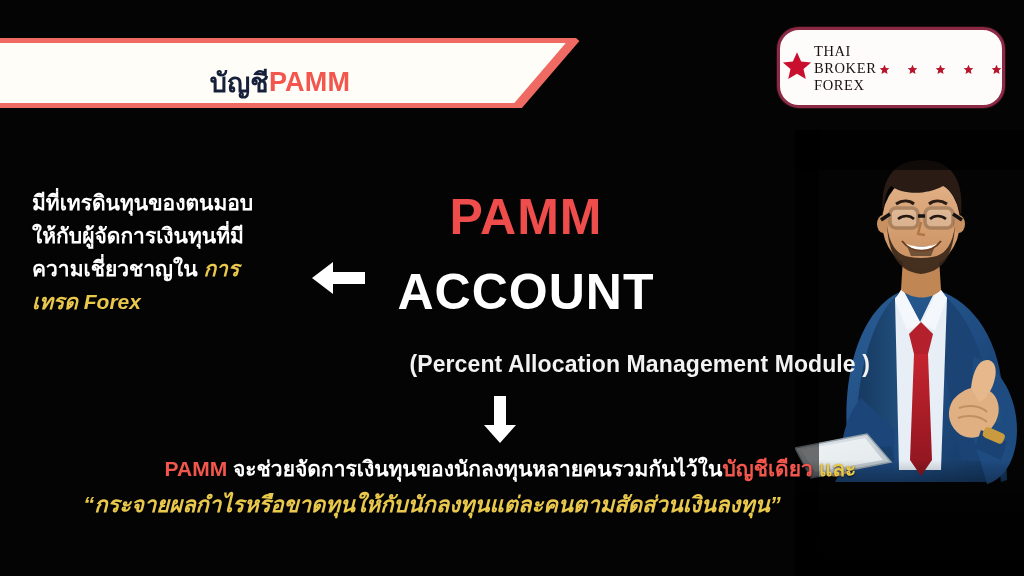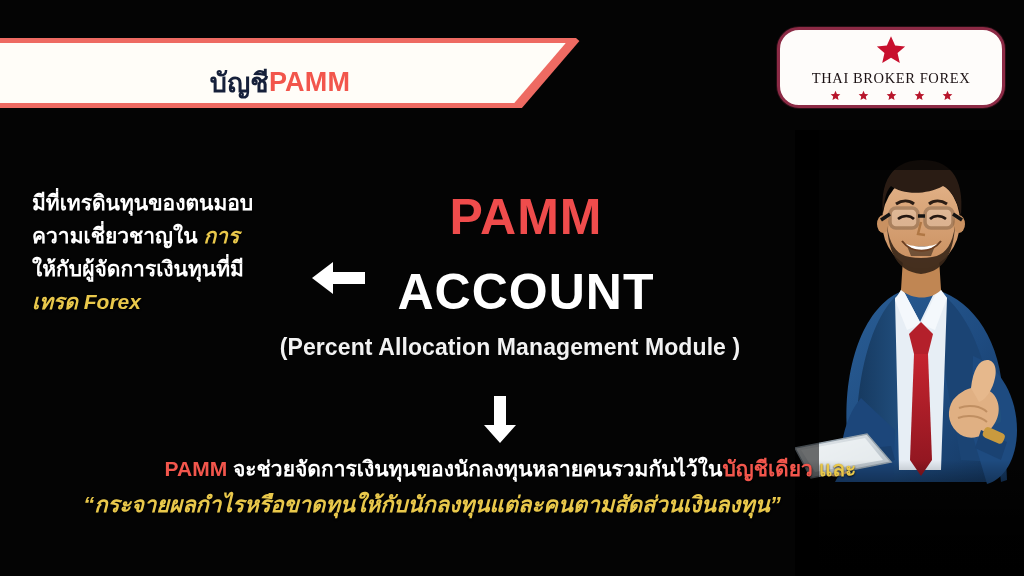--- a/index.html
+++ b/index.html
@@ -41,21 +41,21 @@
     font-size:27px; font-weight:bold; letter-spacing:.2px;
     white-space:nowrap;
   }
   .t-dark { color:#16203A; }
   .t-red  { color:#F2564C; }
 
   
   .logo-box {
     position:absolute; left:777px; top:27px; width:228px; height:81px;
     background:#FEFCFA; border:3px solid #8C2A45; border-radius:22px;
-    display:flex; flex-direction:column; align-items:center; justify-content:center;
+    display:flex; flex-direction:row; align-items:center; justify-content:center;
     box-shadow:0 0 0 1px rgba(140,42,69,.25);
   }
   .logo-star-big { margin-top:-1px; line-height:1; }
   .logo-text {
     font-family:"Liberation Serif","DejaVu Serif",serif;
     font-size:14.5px; letter-spacing:.6px; color:#1a1012; margin-top:1px;
   }
   .logo-stars-row { display:flex; gap:17px; margin-top:3px; }
 
   
@@ -75,22 +75,22 @@
     position:absolute; left:366px; top:192px; width:320px;
     text-align:center; font-size:50px; font-weight:bold;
     color:#EF4C4C; letter-spacing:1px; line-height:1;
   }
   .account-title {
     position:absolute; left:366px; top:267px; width:320px;
     text-align:center; font-size:50px; font-weight:bold;
     color:#ffffff; letter-spacing:1px; line-height:1;
   }
   .module-sub {
-    position:absolute; left:150px; top:334px; width:720px;
-    text-align:center; font-size:23px; font-weight:bold;
+    position:absolute; left:150px; top:351px; width:720px;
+    text-align:right; font-size:23px; font-weight:bold;
     color:#F2F2F2; letter-spacing:.1px; white-space:nowrap;
   }
 
   
   .arrow-left { position:absolute; left:311px; top:261px; }
   .arrow-down { position:absolute; left:483px; top:396px; }
 
   
   .bottom-1 {
     position:absolute; left:0; top:452px; width:1021px;
@@ -249,22 +249,22 @@
           <path d="M12 1.6 L15.1 8.6 L22.6 9.3 L16.9 14.3 L18.6 21.8 L12 17.8 L5.4 21.8 L7.1 14.3 L1.4 9.3 L8.9 8.6 Z" fill="#B7152B"></path>
         </svg>
       <svg width="11" height="11" viewBox="0 0 24 24">
           <path d="M12 1.6 L15.1 8.6 L22.6 9.3 L16.9 14.3 L18.6 21.8 L12 17.8 L5.4 21.8 L7.1 14.3 L1.4 9.3 L8.9 8.6 Z" fill="#B7152B"></path>
         </svg>
     </span>
   </div>
 
   <div class="left-block">
     <span class="ln c-white">มีที่เทรดินทุนของตนมอบ</span>
+    <span class="ln c-white">ให้กับผู้จัดการเงินทุนที่มี</span>
     <span class="ln"><span class="c-white">ความเชี่ยวชาญใน </span><span class="c-yellow">การ</span></span>
-    <span class="ln c-white">ให้กับผู้จัดการเงินทุนที่มี</span>
     <span class="ln c-yellow">เทรด Forex</span>
   </div>
 
   <span class="arrow-left">
     <svg width="54" height="34" viewBox="0 0 54 34" aria-hidden="true">
       <path d="M54 11 L22 11 L22 1 L1 17 L22 33 L22 23 L54 23 Z" fill="#FFFFFF"></path>
     </svg>
   </span>
   <span class="arrow-down">
     <svg width="34" height="48" viewBox="0 0 34 48" aria-hidden="true">

